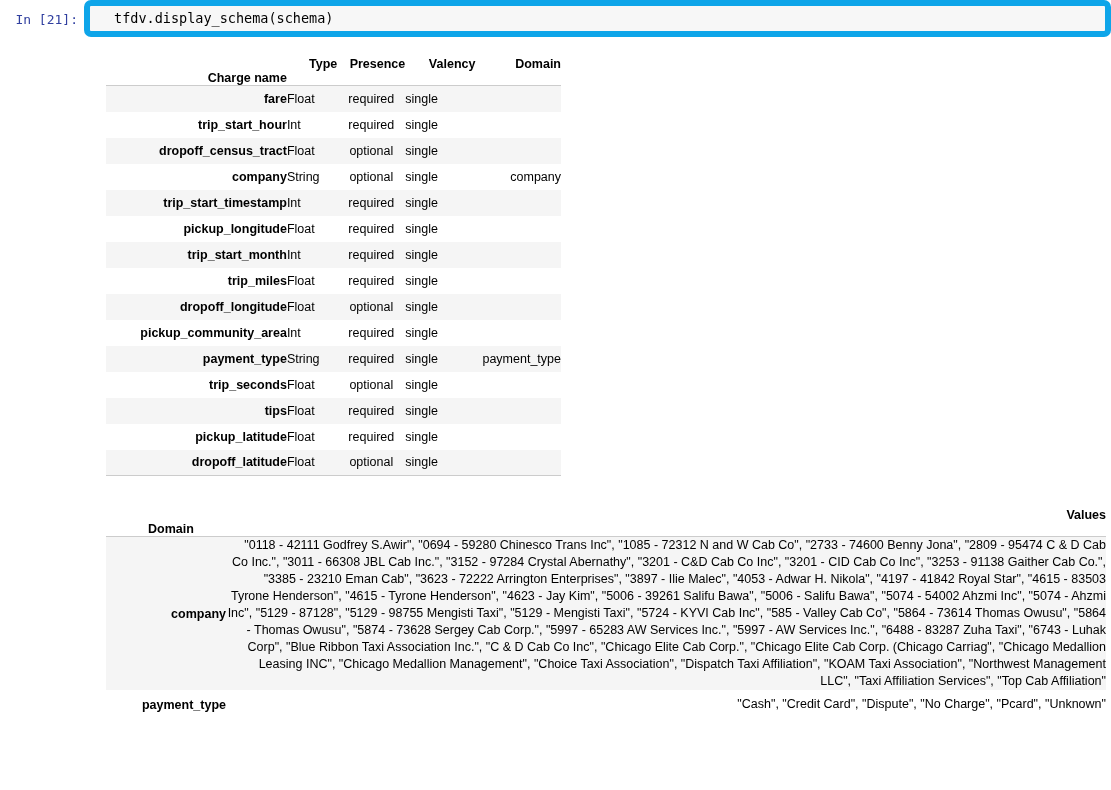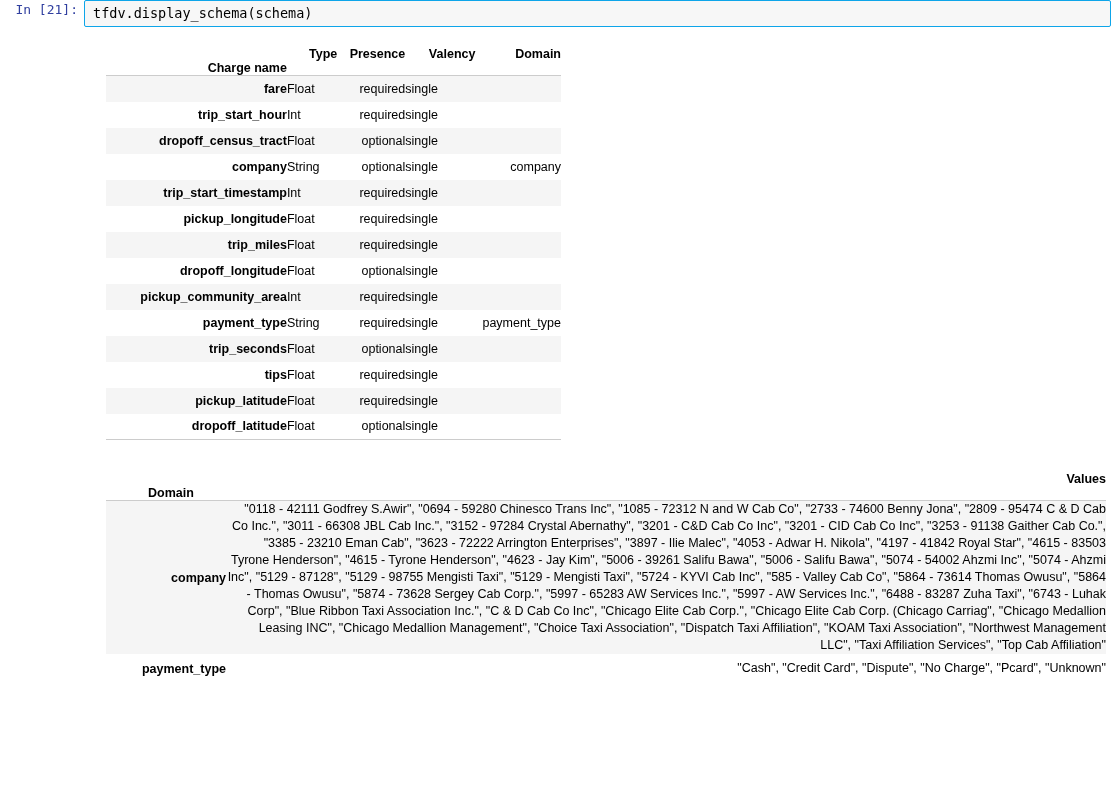--- a/index.html
+++ b/index.html
@@ -20,33 +20,33 @@
   .cell {
     display: flex;
     align-items: flex-start;
     padding: 0;
     margin: 0;
   }
   .prompt {
     width: 78px;
     min-width: 78px;
     text-align: right;
-    padding-top: 2px;
+    padding-top: 12px;
     padding-right: 6px;
     font-family: "DejaVu Sans Mono", monospace;
     font-size: 13px;
     color: #303F9F;
     white-space: nowrap;
   }
   .input-area {
     flex: 1;
     background: #f7f7f7;
-    border: 1px solid #0ea5e9;
-    border-radius: 2px;
-    padding: 4px 8px 5px 8px;
+    border: 6px solid #0ea5e9;
+    border-radius: 7px;
+    padding: 4px 8px 5px 24px;
     box-sizing: border-box;
     min-height: 23px;
   }
   .code {
     font-family: "DejaVu Sans Mono", monospace;
     font-size: 13.5px;
     color: #000000;
     white-space: pre;
   }
 
@@ -101,21 +101,21 @@
   td.cname {
     font-weight: bold;
     text-align: right;
     padding-right: 2px;
   }
   td.ctype {
     text-align: left;
     padding-left: 10px;
   }
   td.cpres {
-    text-align: right;
+    text-align: center;
     padding-left: 10px;
   }
   td.cval {
     text-align: left;
     padding-left: 10px;
   }
   td.cdom {
     text-align: right;
     padding-right: 2px;
   }
@@ -245,20 +245,27 @@
       <tr>
         <td class="cname">trip_start_timestamp</td>
         <td class="ctype">Int</td>
         <td class="cpres">required</td>
         <td class="cval">single</td>
         <td class="cdom"></td>
       </tr>
       <tr>
         <td class="cname">pickup_longitude</td>
         <td class="ctype">Float</td>
+        <td class="cpres">required</td>
+        <td class="cval">single</td>
+        <td class="cdom"></td>
+      </tr>
+      <tr>
+        <td class="cname">trip_start_month</td>
+        <td class="ctype">Int</td>
         <td class="cpres">required</td>
         <td class="cval">single</td>
         <td class="cdom"></td>
       </tr>
       <tr>
         <td class="cname">trip_miles</td>
         <td class="ctype">Float</td>
         <td class="cpres">required</td>
         <td class="cval">single</td>
         <td class="cdom"></td>

